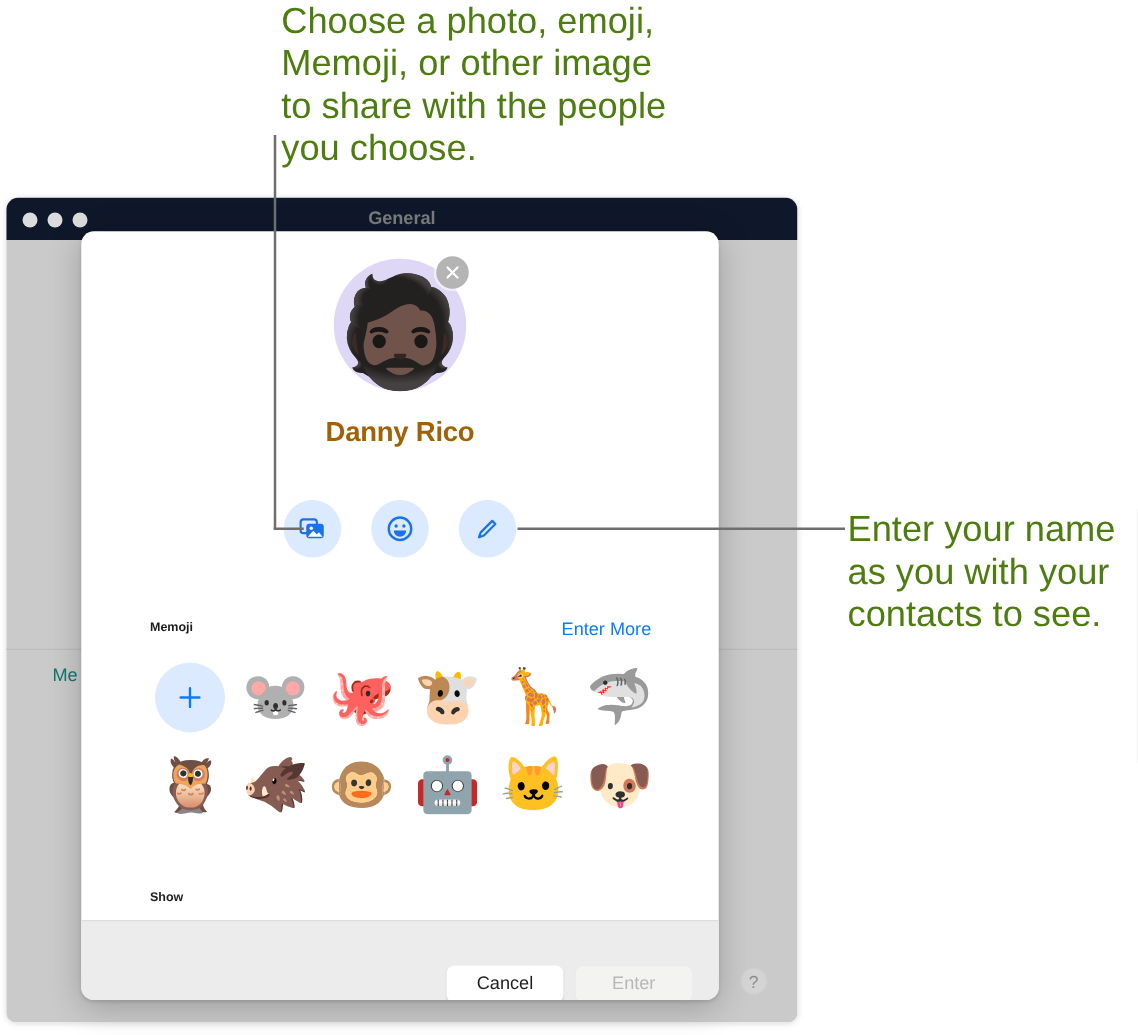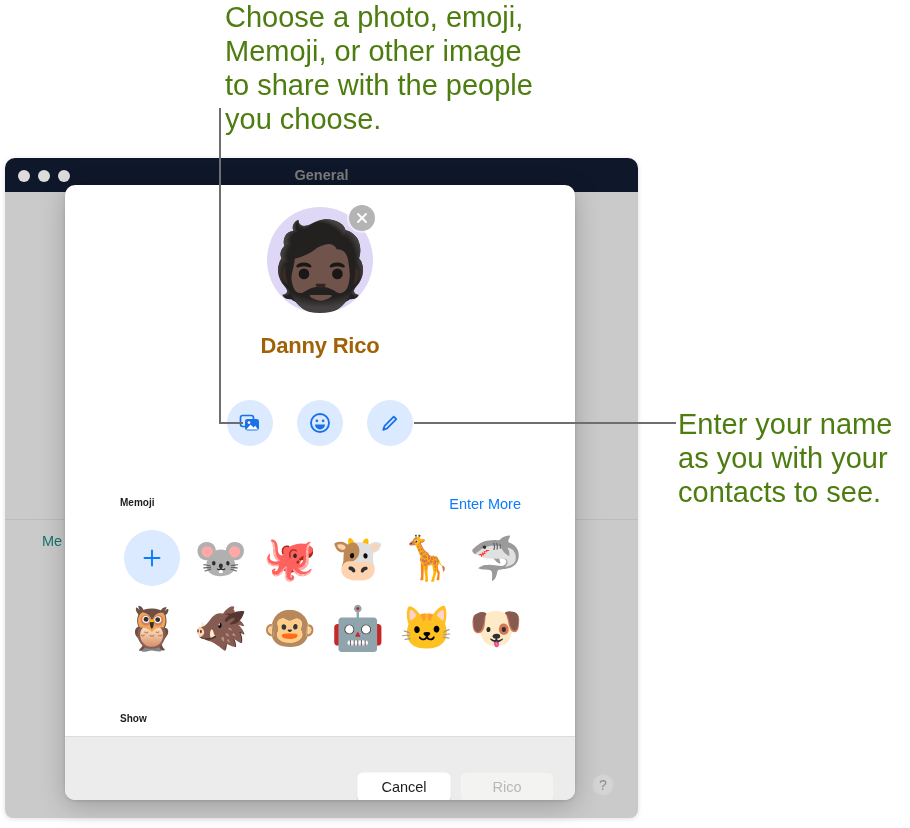--- a/index.html
+++ b/index.html
@@ -414,21 +414,21 @@
       </div>
       <div class="memoji-cell">
         <span>🐶</span>
       </div>
     </div>
 
   <div class="section-head" id="more-head">Show</div>
 
   <div id="sheet-footer">
     <div class="footer-btn" id="cancel-button">Cancel</div>
-    <div class="footer-btn" id="done-button">Rico</div>
+    <div class="footer-btn" id="done-button">Enter</div>
   </div>
 </div>
 
 <div class="leader" id="leader-photo-v"></div>
 <div class="leader" id="leader-photo-h"></div>
 <div class="leader" id="leader-name-h"></div>
 
 <div class="callout" id="callout-photo">Choose a photo, emoji,
 Memoji, or other image
 to share with the people

